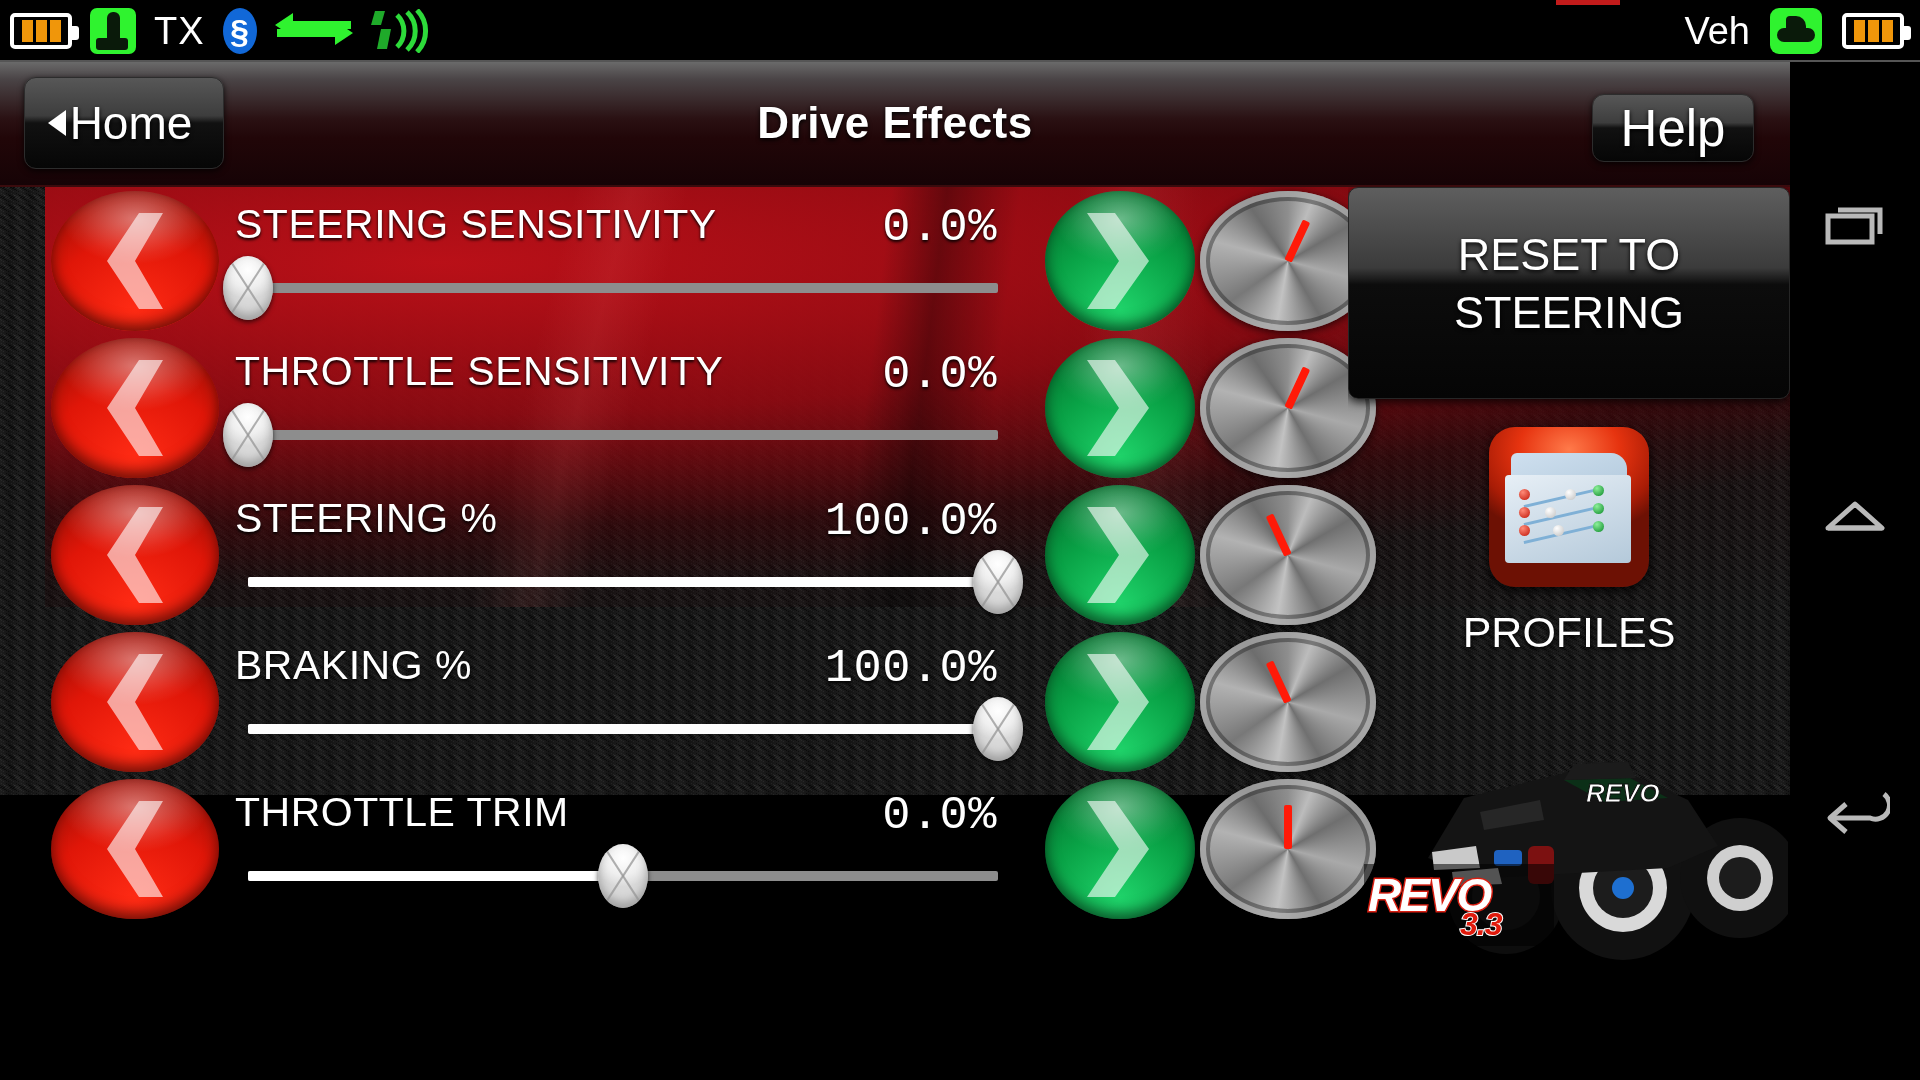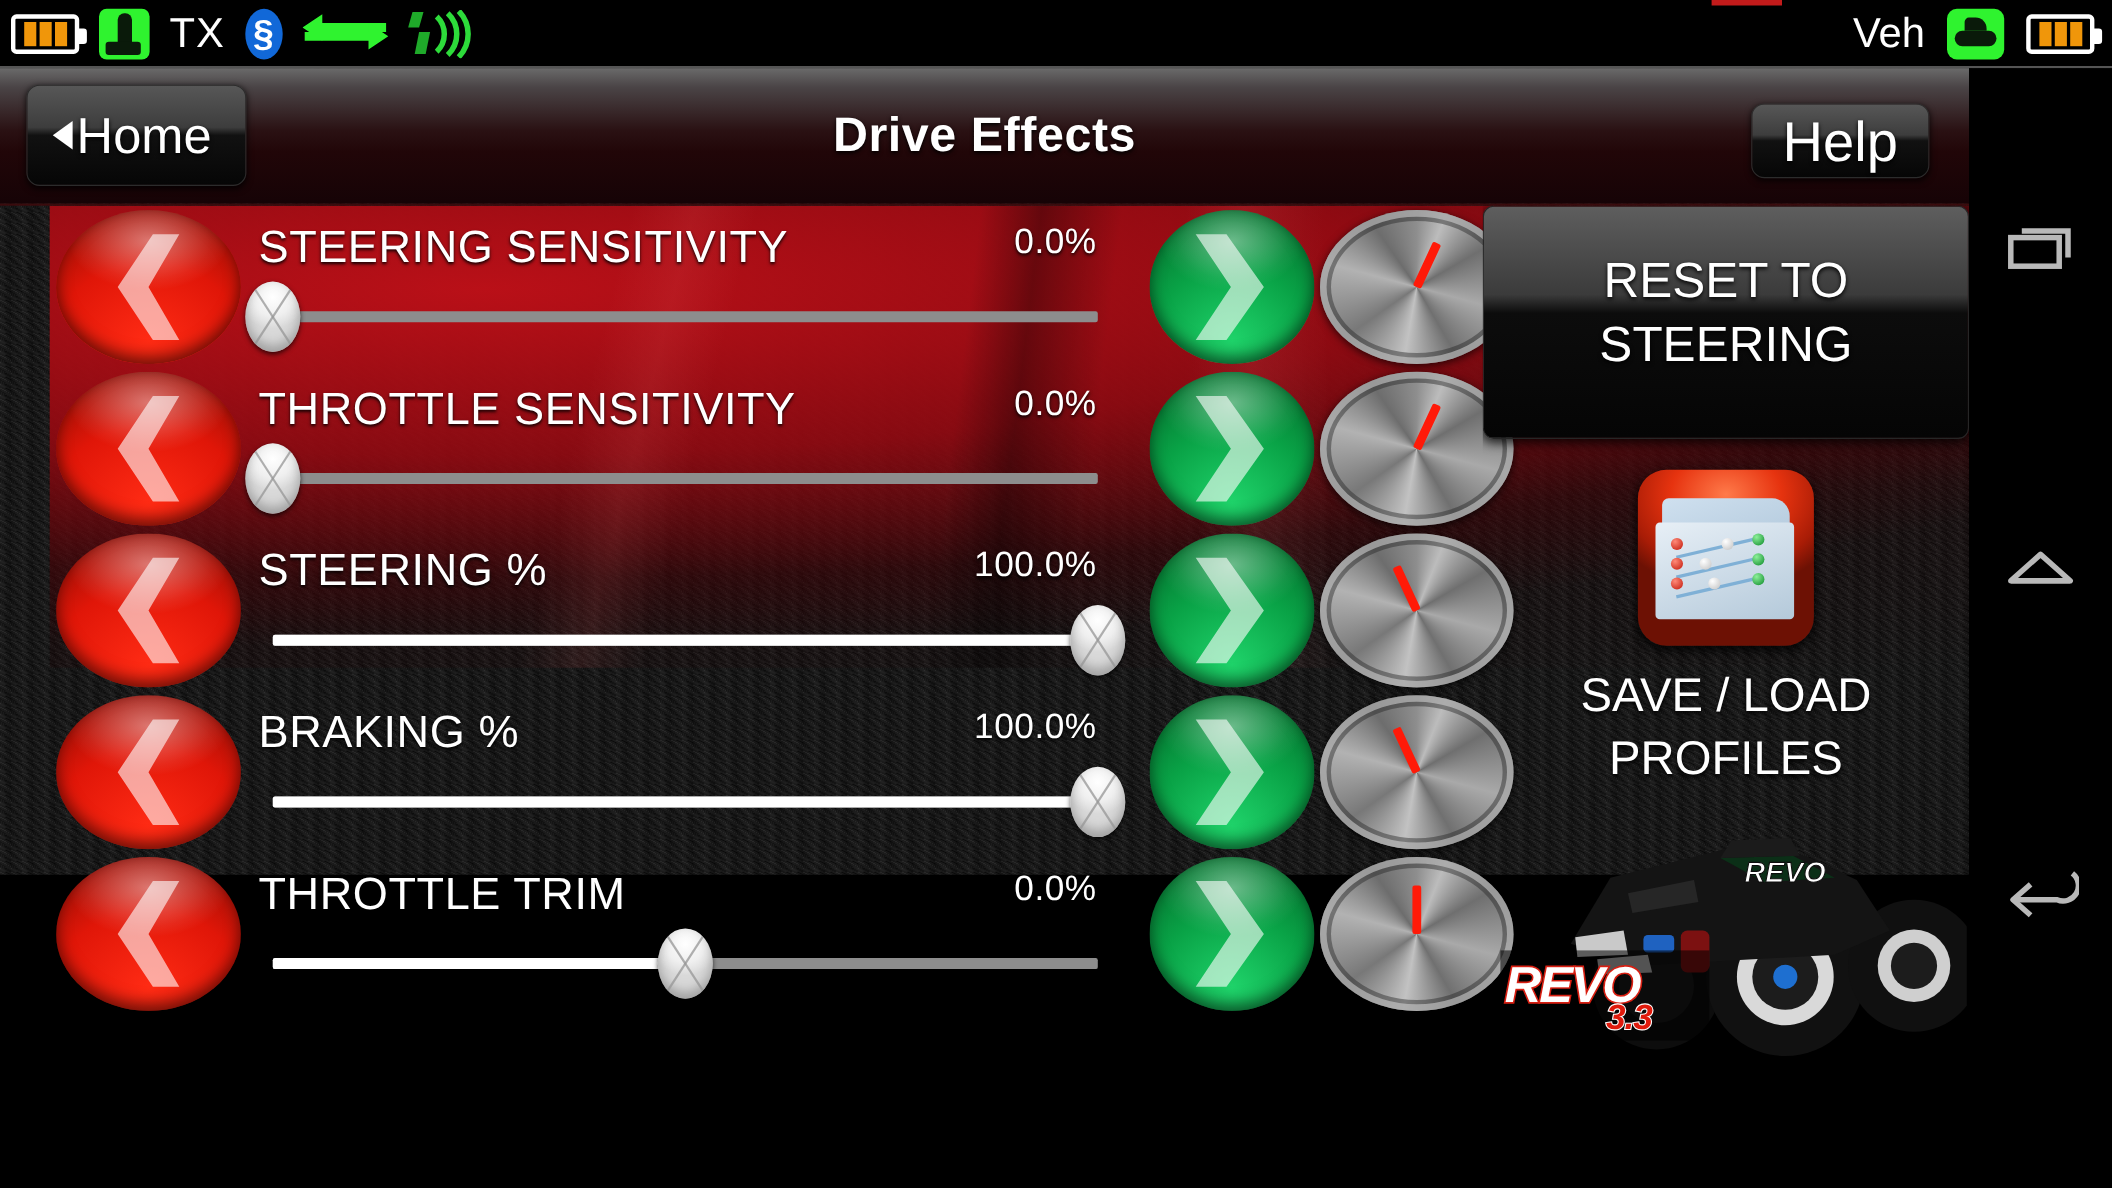--- a/index.html
+++ b/index.html
@@ -134,22 +134,23 @@
     background:#ff1a08; border-radius:2px; transform-origin:50% 0%;
   }
 
   .label{
     position:absolute; left:190px; top:14px; color:#fff;
     font-size:41px; letter-spacing:.5px; white-space:nowrap;
     text-shadow:0 2px 3px rgba(0,0,0,.95);
   }
   .value{
     position:absolute; right:838px; top:14px; color:#fff;
-    font-size:32px; letter-spacing:.5px; white-space:nowrap;
+    font-size:47px; letter-spacing:.5px; white-space:nowrap;
     text-shadow:0 2px 3px rgba(0,0,0,.95);
+    font-family:Liberation Mono, monospace;
   }
   .slider{ position:absolute; left:203px; top:96px; width:750px; height:10px; }
   .slider .track-bg{ position:absolute; left:0; top:0; width:100%; height:10px; background:#8d8d8d; border-radius:2px; }
   .slider .track-fill{ position:absolute; left:0; top:0; height:10px; background:#ffffff; border-radius:2px; }
   .slider .thumb{
     position:absolute; top:-27px; width:50px; height:64px; margin-left:-25px; border-radius:50%;
     background:
       radial-gradient(60% 45% at 50% 22%, #ffffff 0%, #efefef 60%, #d9d9d9 100%);
     box-shadow:inset 0 -6px 10px rgba(130,130,130,.65), 0 2px 5px rgba(0,0,0,.7);
     overflow:hidden;
@@ -415,21 +416,20 @@
         <div class="dotr" style="left:30px;top:80px;"></div>
         <div class="dotr" style="left:30px;top:98px;"></div>
         <div class="dotw" style="left:76px;top:62px;"></div>
         <div class="dotw" style="left:56px;top:80px;"></div>
         <div class="dotw" style="left:64px;top:98px;"></div>
         <div class="dotg" style="left:104px;top:58px;"></div>
         <div class="dotg" style="left:104px;top:76px;"></div>
         <div class="dotg" style="left:104px;top:94px;"></div>
       </div>
       <div id="profiles-label">
-        <div>SAVE / LOAD</div>
         <div>PROFILES</div>
       </div>
     </div>
 
     <div id="vehicle-photo">
       <svg class="truck" viewBox="0 0 420 240">
         <ellipse cx="138" cy="168" rx="58" ry="58" fill="#0d0d0d"></ellipse>
         <ellipse cx="138" cy="168" rx="34" ry="34" fill="#1a1a1a"></ellipse>
         <ellipse cx="255" cy="160" rx="72" ry="72" fill="#111"></ellipse>
         <ellipse cx="255" cy="160" rx="44" ry="44" fill="#d9d9d9"></ellipse>

